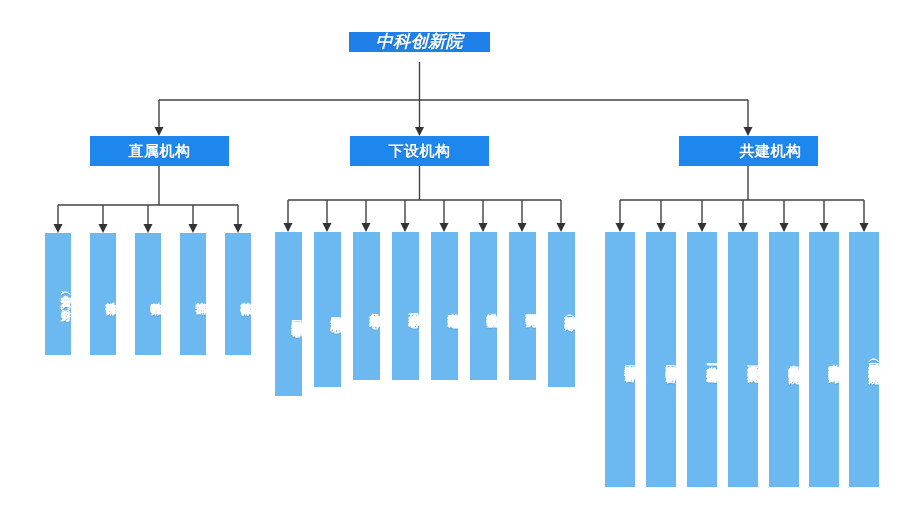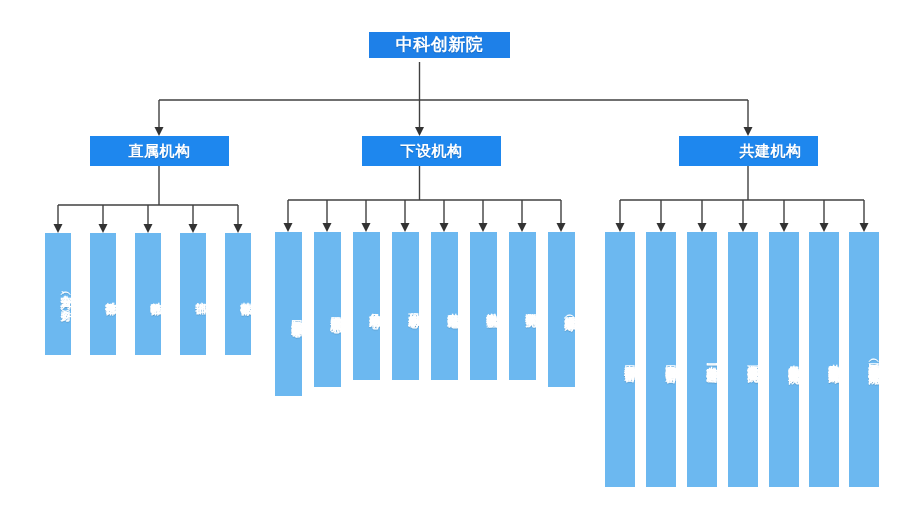--- a/index.html
+++ b/index.html
@@ -142,25 +142,25 @@
     <line x1="743" y1="200" x2="743" y2="224"></line>
     <polygon points="743,232 738.5,223 747.5,223"></polygon>
     <line x1="784" y1="200" x2="784" y2="224"></line>
     <polygon points="784,232 779.5,223 788.5,223"></polygon>
     <line x1="824" y1="200" x2="824" y2="224"></line>
     <polygon points="824,232 819.5,223 828.5,223"></polygon>
     <line x1="864" y1="200" x2="864" y2="224"></line>
     <polygon points="864,232 859.5,223 868.5,223"></polygon>
   </svg>
 
-  <div class="node root" style="left:369px; top:32px; width:141px; height:26px;">中科创新院</div>
+  <div class="node root" style="left:349px; top:32px; width:141px; height:20px;font-style:italic;">中科创新院</div>
 
   <div class="node level2" style="left:90px; top:136px; width:139px; height:30px;">直属机构</div>
 
-  <div class="node level2" style="left:362px; top:136px; width:139px; height:30px;">下设机构</div>
+  <div class="node level2" style="left:350px; top:136px; width:139px; height:30px;">下设机构</div>
 
   <div class="node level2" style="left:679px; top:136px; width:139px; height:30px;padding-left:44px;">共建机构</div>
 
   <div class="node leaf" style="left:45px; top:233px; width:26px; height:122px;">办公室（人力、财务）</div>
   <div class="node leaf" style="left:90px; top:233px; width:26px; height:122px;">科技合作部</div>
   <div class="node leaf" style="left:135px; top:233px; width:26px; height:122px;">科普科教部</div>
   <div class="node leaf" style="left:180px; top:233px; width:26px; height:122px;">培训部</div>
   <div class="node leaf" style="left:225px; top:233px; width:26px; height:122px;">基础教育部</div>
 
   <div class="node leaf" style="left:275px; top:232px; width:27px; height:164px;">国际院士科学家康养保健中心</div>

